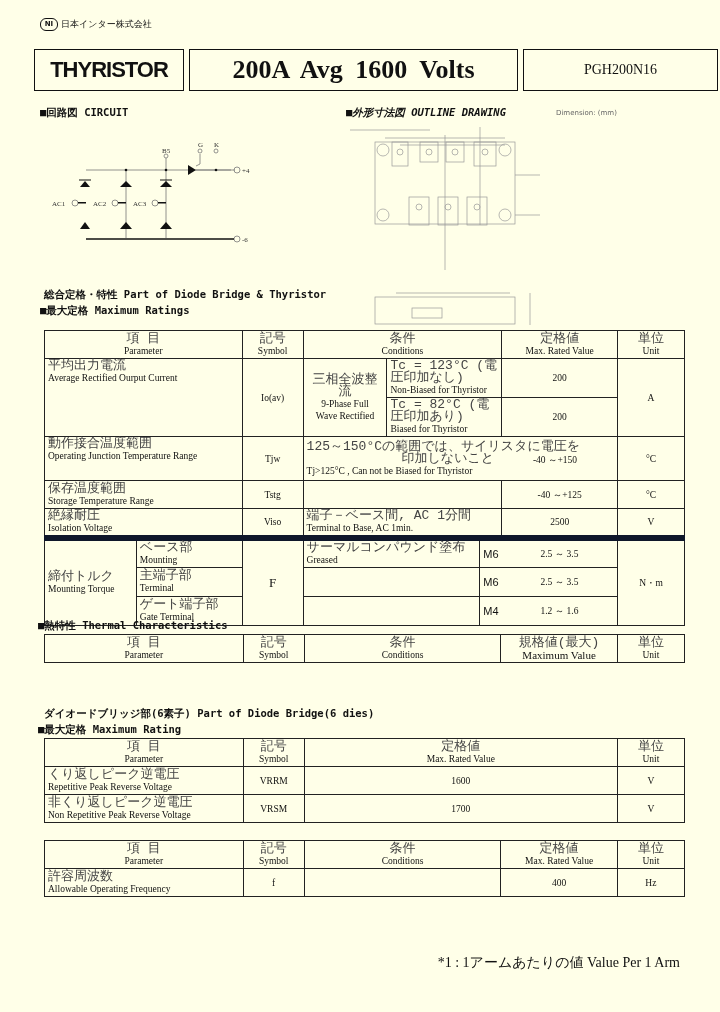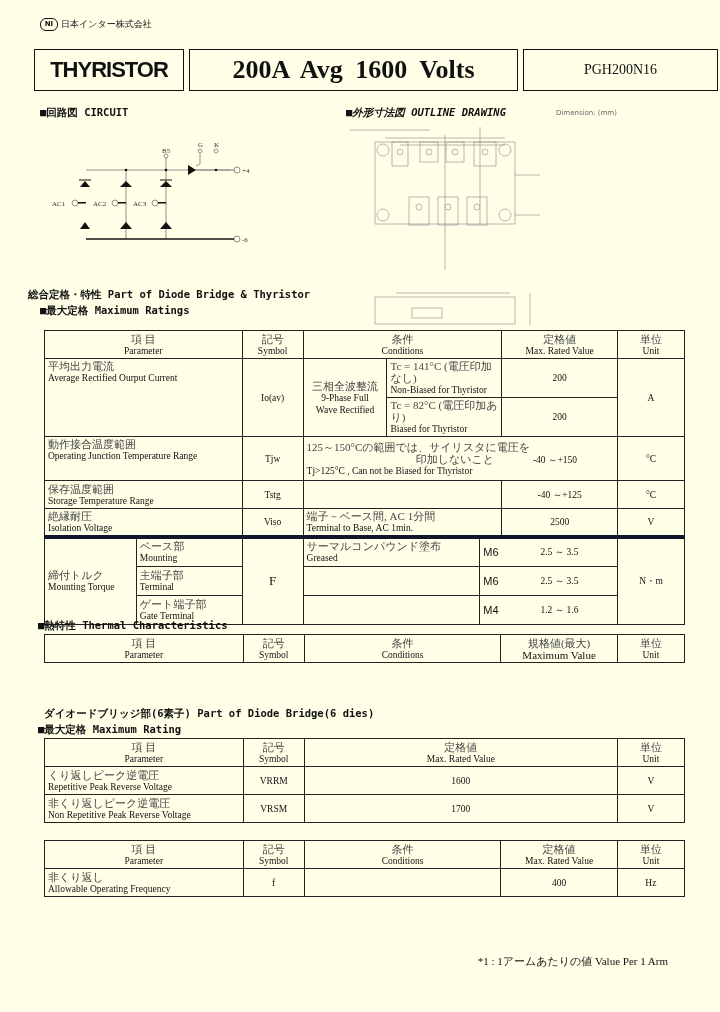--- a/index.html
+++ b/index.html
@@ -9,21 +9,21 @@
   .logo .mark{display:inline-block;width:16px;height:11px;border:1.5px solid #111;border-radius:6px;font-size:7px;line-height:11px;text-align:center;font-weight:bold;}
   .hbox{top:49px;height:40px;border:1px solid #111;display:flex;align-items:center;justify-content:center;}
   .hb1{left:34px;width:148px;font-family:"Liberation Sans",sans-serif;font-weight:bold;font-size:22px;letter-spacing:-1px;}
   .hb2{left:189px;width:327px;font-size:26px;font-weight:bold;word-spacing:6px;}
   .hb3{left:523px;width:193px;font-size:14px;}
   .sect{font-family:"DejaVu Sans Mono",monospace;font-size:10.5px;font-weight:bold;white-space:nowrap;}
   .note{font-family:"DejaVu Sans",sans-serif;font-size:7px;color:#666;}
   table{position:absolute;border-collapse:collapse;font-size:9.5px;line-height:12px;}
   td{border:1px solid #222;padding:1px 3px;vertical-align:middle;}
   td.c{text-align:center;}
-  .jp{font-family:Liberation Serif, serif;font-size:11px;color:#444;display:block;}
+  .jp{font-family:Liberation Mono, monospace;font-size:13px;color:#444;display:block;}
   .en{display:block;}
   .mono{font-family:"Liberation Sans",sans-serif;font-size:11px;}
   svg text{font-family:"Liberation Serif",serif;}
 </style>
 </head>
 <body>
 
 <div class="abs logo">
   <span class="mark">NI</span>
   <span>日本インター株式会社</span>
@@ -114,21 +114,21 @@
       <circle cx="108" cy="82" r="3"></circle>
       <circle cx="137" cy="82" r="3"></circle>
     <line x1="105" y1="10" x2="105" y2="145"></line>
     <rect x="35" y="172" width="140" height="27"></rect>
     <line x1="56" y1="168" x2="170" y2="168"></line>
       <rect x="72" y="183" width="30" height="10"></rect>
     <line x1="190" y1="168" x2="190" y2="200"></line>
   </g>
 </svg>
 
-<div class="abs sect" style="left:28px;top:288px;">総合定格・特性  Part of Diode Bridge &amp; Thyristor</div>
+<div class="abs sect" style="left:44px;top:288px;">総合定格・特性  Part of Diode Bridge &amp; Thyristor</div>
 <div class="abs sect" style="left:40px;top:304px;">■最大定格  Maximum Ratings</div>
 
 <table style="left:44px;top:330px;width:641px;">
   <colgroup>
       <col style="width:92px">
       <col style="width:106px">
       <col style="width:61px">
       <col style="width:84px">
       <col style="width:93px">
       <col style="width:22px">
@@ -163,21 +163,21 @@
           <span class="jp">平均出力電流</span>
           <span class="en">Average Rectified Ourput Current</span>
         </td>
     <td class="c" rowspan="2">Io(av)</td>
     <td class="c" rowspan="2">
           <span class="jp">三相全波整流</span>
           <span class="en">9-Phase Full</span>
           <span class="en">Wave Rectified</span>
         </td>
     <td colspan="2">
-          <span class="jp">Tc = 141°C (電圧印加なし)</span>
+          <span class="jp">Tc = 123°C (電圧印加なし)</span>
           <span class="en">Non-Biased for Thyristor</span>
         </td>
     <td class="c">200</td>
     <td class="c" rowspan="2">A</td>
   </tr>
   <tr style="height:28px">
     <td colspan="2">
           <span class="jp">Tc =  82°C (電圧印加あり)</span>
           <span class="en">Biased for Thyristor</span>
         </td>
@@ -200,21 +200,21 @@
   <tr style="height:28px">
     <td colspan="2">
           <span class="jp">保存温度範囲</span>
           <span class="en">Storage Temperature Range</span>
         </td>
     <td class="c">Tstg</td>
     <td colspan="3"></td>
     <td class="c">-40 ～+125</td>
     <td class="c">°C</td>
   </tr>
-  <tr style="height:28px;border-bottom:4px solid #0f172a">
+  <tr style="height:28px;border-bottom:6px solid #0f172a">
     <td colspan="2">
           <span class="jp">絶縁耐圧</span>
           <span class="en">Isolation Voltage</span>
         </td>
     <td class="c">Viso</td>
     <td colspan="3">
           <span class="jp">端子－ベース間, AC 1分間</span>
           <span class="en">Terminal to Base, AC 1min.</span>
         </td>
     <td class="c">2500</td>
@@ -370,24 +370,24 @@
           <span class="jp">定格値</span>
           <span class="en">Max. Rated Value</span>
         </td>
     <td class="c">
           <span class="jp">単位</span>
           <span class="en">Unit</span>
         </td>
   </tr>
   <tr style="height:28px">
     <td>
-          <span class="jp">非くり返し</span>
+          <span class="jp">許容周波数</span>
           <span class="en">Allowable Operating Frequency</span>
         </td>
     <td class="c">f</td>
     <td></td>
     <td class="c">400</td>
     <td class="c">Hz</td>
   </tr>
 </tbody>
   </table>
 
-<div class="abs" style="right:52px;top:954px;font-size:11px;">*1 : 1アームあたりの値  Value Per 1 Arm</div>
+<div class="abs" style="right:40px;top:954px;font-size:14px;">*1 : 1アームあたりの値  Value Per 1 Arm</div>
 
 </body></html>

